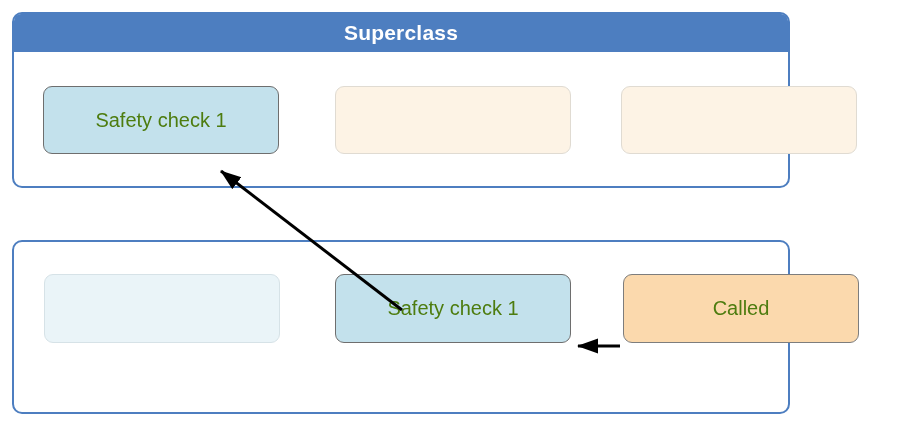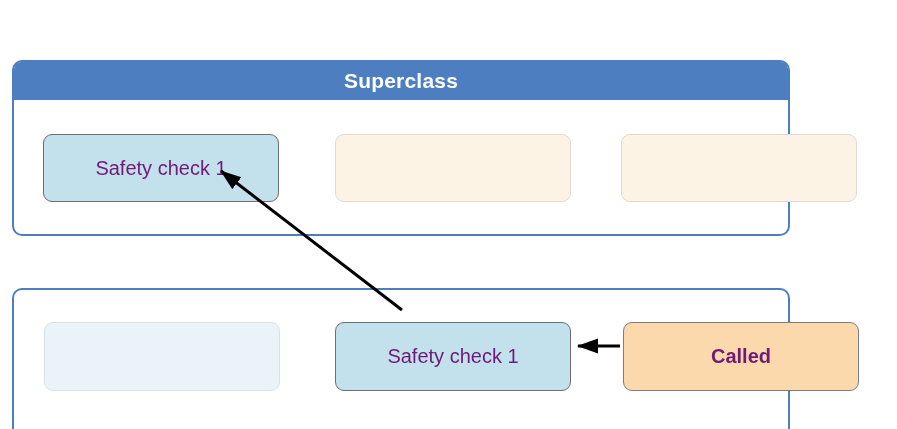--- a/index.html
+++ b/index.html
@@ -16,21 +16,20 @@
     overflow: hidden;
   }
   .panel {
     position: absolute;
     left: 12px;
     width: 778px;
     border: 2px solid #4d7ec0;
     border-radius: 10px;
     background: #ffffff;
     box-sizing: border-box;
-    margin-top: 48px;
   }
   .panel-superclass { top: 12px;  height: 176px; }
   .panel-subclass   { top: 240px; height: 174px; }
   .panel-header {
     height: 38px;
     background: #4d7ec0;
     border-radius: 7px 7px 0 0;
     display: flex;
     align-items: center;
     justify-content: center;
@@ -46,21 +45,21 @@
   .node {
     position: absolute;
     width: 236px;
     height: 68px;
     border-radius: 9px;
     box-sizing: border-box;
     display: flex;
     align-items: center;
     justify-content: center;
     font-size: 20px;
-    color: #701a75;
+    color: #4d7c0f;
   }
   .node-blue {
     background: #c3e1ec;
     border: 1.5px solid #6e6e6e;
   }
   .node-peach {
     background: #fbd9ad;
     border: 1.5px solid #7d7d7d;
   }
   .node-placeholder-peach {
@@ -71,21 +70,21 @@
     background: #eaf4f8;
     border: 1px solid #d6e2e7;
   }
   
   .panel-superclass .n1 { left: 29px;  top: 34px; }
   .panel-superclass .n2 { left: 321px; top: 34px; }
   .panel-superclass .n3 { left: 607px; top: 34px; }
   
   .panel-subclass .n1 { left: 30px;  top: 32px; height: 69px; }
   .panel-subclass .n2 { left: 321px; top: 32px; height: 69px; }
-  .panel-subclass .n3 { left: 609px; top: 32px; height: 69px; font-weight: bold; }
+  .panel-subclass .n3 { left: 609px; top: 32px; height: 69px; }
 
   .arrow-layer {
     position: absolute;
     left: 0; top: 0;
     width: 897px;
     height: 429px;
     pointer-events: none;
   }
 </style>
 </head>

